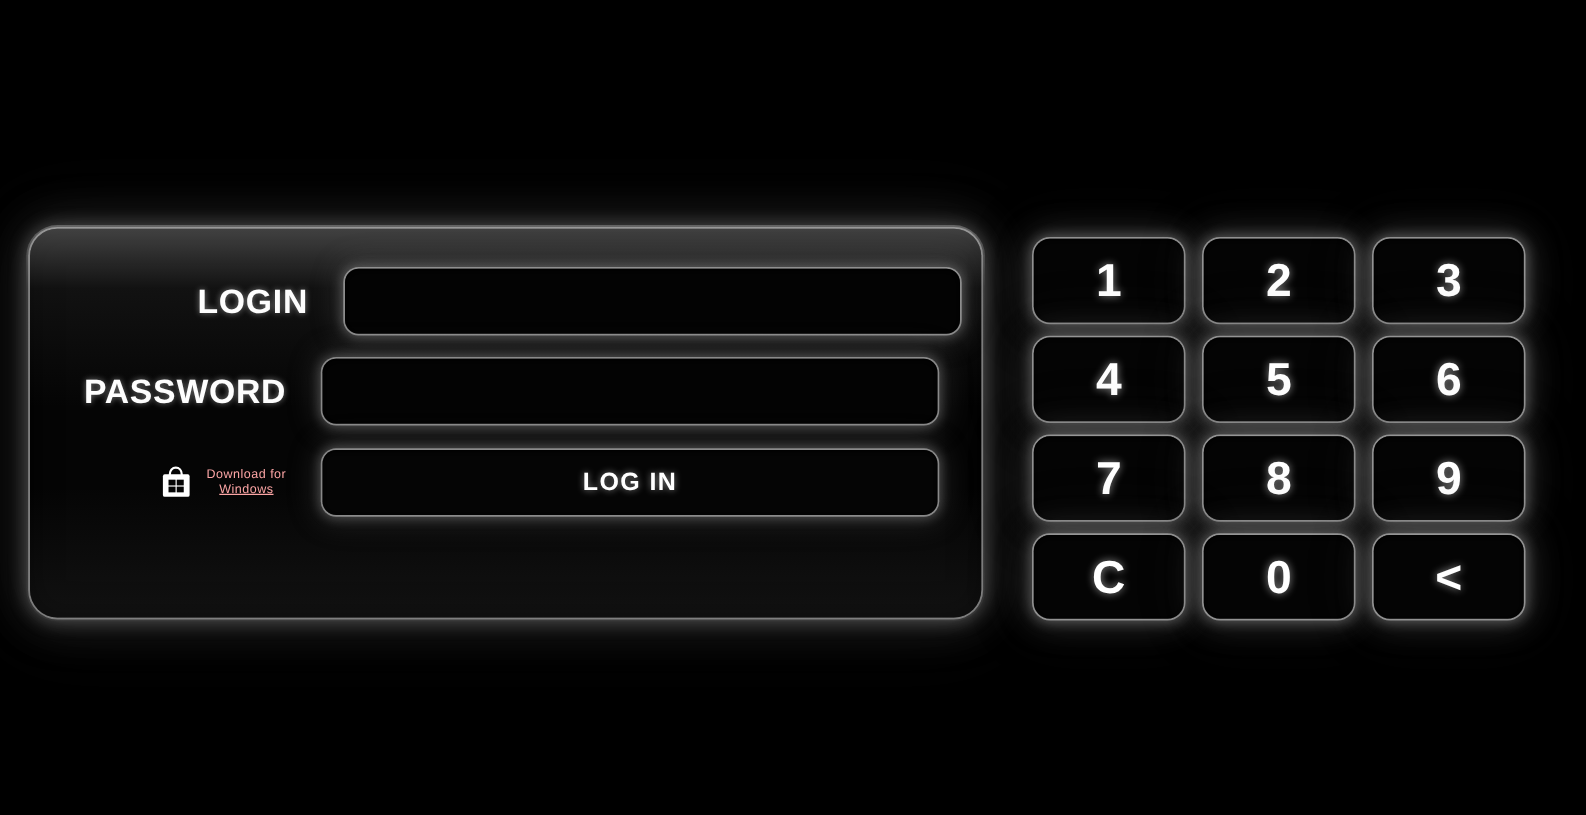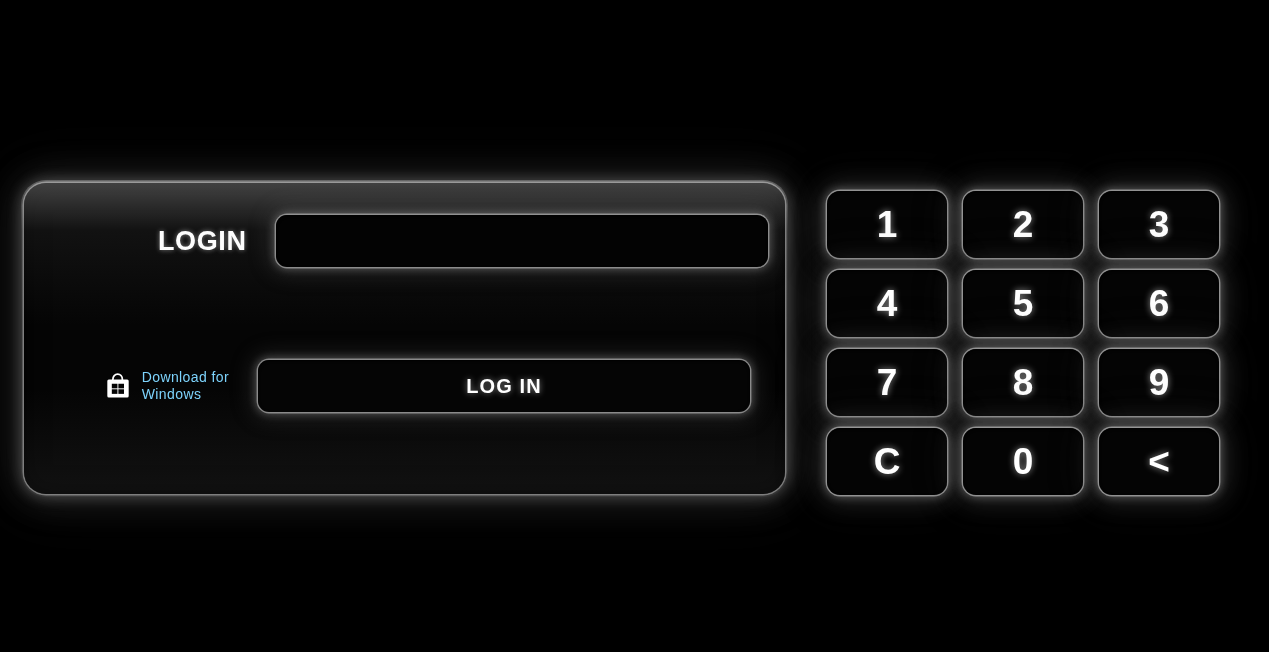--- a/index.html
+++ b/index.html
@@ -149,29 +149,29 @@
   }
 
   #store-icon {
     width: 30px;
     height: 30px;
     flex: 0 0 auto;
     display: block;
   }
 
   #store-text {
-    font-size: 14px;
+    font-size: 10px;
     line-height: 1.25;
-    color: #7dd3fc;
-    text-align: left;
+    color: #fca5a5;
+    text-align: center;
     letter-spacing: 0.4px;
     white-space: nowrap;
     user-select: none;
   }
-  #store-text .ln2 { display: block; }
+  #store-text .ln2 { display: block; text-decoration: underline; }
 
   
   #keypad {
     position: absolute;
     left: 827px;
     top: 191px;
     width: 392px;
     height: 302px;
     display: grid;
     grid-template-columns: repeat(3, 120px);
@@ -212,20 +212,26 @@
   <div id="login-panel">
     <div id="login-rows">
 
       <div class="form-row" id="row-login">
         <div class="row-label">LOGIN</div>
         <div class="field-wrap">
           <input class="glow-field" type="text" id="login-input" placeholder="" style="">
         </div>
       </div>
 
+      <div class="form-row" id="row-password">
+        <div class="row-label">PASSWORD</div>
+        <div class="field-wrap">
+          <input class="glow-field" type="password" id="password-input" placeholder="" style="">
+        </div>
+      </div>
 
       <div class="form-row" id="row-action">
 
         <div id="store-badge">
           <svg id="store-icon" viewBox="0 0 32 32">
 
             <path d="M10.5 9.2 C10.5 5.6 12.8 3.4 15.6 3.4 C18.4 3.4 20.7 5.6 20.7 9.2" fill="none" stroke="#ffffff" stroke-width="1.9" stroke-linecap="round"></path>
 
             <rect x="4.6" y="9.0" width="22.8" height="19.2" rx="1.6" fill="#ffffff"></rect>
 

